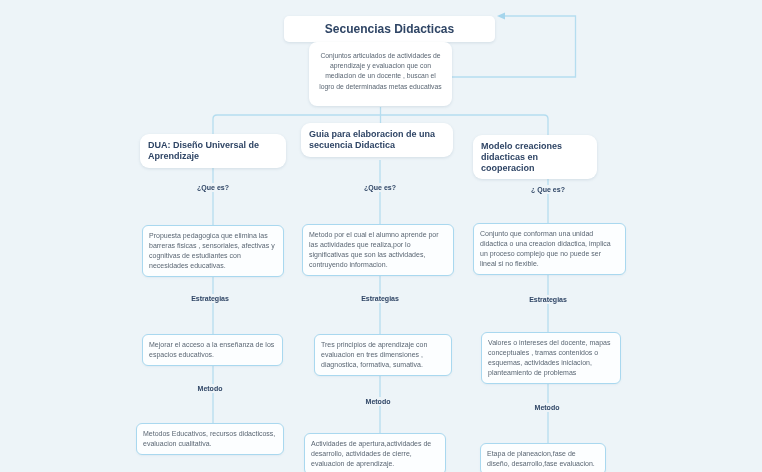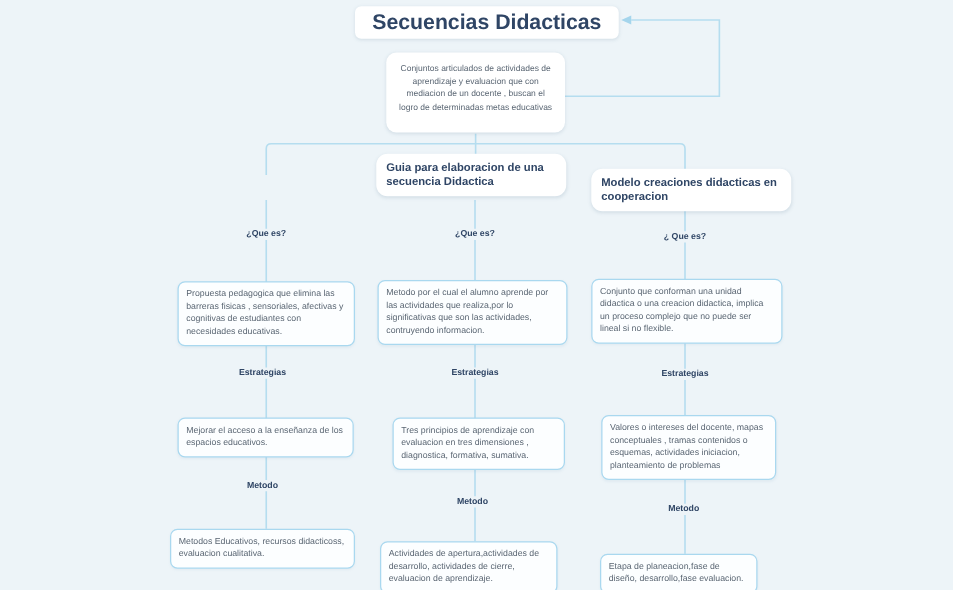--- a/index.html
+++ b/index.html
@@ -23,23 +23,23 @@
   .wire{stroke:var(--connector);stroke-width:1.3;fill:none;}
   .arrowhead{fill:#a5d5ec;}
   .card{
     position:absolute;z-index:1;
     background:var(--card);
     border-radius:9px;
     box-shadow:0 1px 3px rgba(90,120,150,0.18);
     color:var(--heading-text);
   }
   .title-card{
-    left:284px;top:5px;width:211px;height:26px;
+    left:284px;top:16px;width:211px;height:26px;
     display:flex;align-items:center;justify-content:center;
-    font-size:17px;font-weight:bold;border-radius:5px;
+    font-size:12px;font-weight:bold;border-radius:5px;
   }
   .note-card{
     left:309px;top:42px;width:143px;min-height:64px;
     padding:9px 9px;border-radius:8px;
     font-size:6.8px;line-height:1.5;text-align:center;
     color:var(--body-text);
   }
   .header-card{
     padding:6px 8px;font-size:9px;font-weight:bold;line-height:1.2;
   }
@@ -78,36 +78,37 @@
     <path class="wire" d="M213,160 V423"></path>
     <path class="wire" d="M380,160 V433"></path>
     <path class="wire" d="M548,162 V443"></path>
   </svg>
 
   <div class="card title-card">
     <span>Secuencias Didacticas</span>
   </div>
   <div class="card note-card">Conjuntos articulados de actividades de aprendizaje y evaluacion que con mediacion de un docente , buscan el logro de determinadas metas educativas</div>
 
+  <div class="card header-card" style="left:140px;top:134px;width:146px;">DUA: Diseño Universal de Aprendizaje</div>
   <div class="wire-label" style="left:213px;top:183px;">¿Que es?</div>
   <div class="outline-box" style="left:142px;top:225px;width:142px;">Propuesta pedagogica que elimina las barreras fisicas , sensoriales, afectivas y cognitivas  de estudiantes con necesidades educativas.</div>
   <div class="wire-label" style="left:210px;top:294px;">Estrategias</div>
   <div class="outline-box" style="left:142px;top:334px;width:141px;">Mejorar el acceso a la enseñanza de los espacios educativos.</div>
   <div class="wire-label" style="left:210px;top:384px;">Metodo</div>
   <div class="outline-box" style="left:136px;top:423px;width:148px;">Metodos Educativos, recursos didacticoss, evaluacion cualitativa.</div>
 
   <div class="card header-card" style="left:301px;top:123px;width:152px;">Guia para elaboracion de una secuencia Didactica</div>
   <div class="wire-label" style="left:380px;top:183px;">¿Que es?</div>
   <div class="outline-box" style="left:302px;top:224px;width:152px;">Metodo por el cual el alumno aprende por las actividades que realiza,por lo significativas que son las actividades, contruyendo informacion.</div>
   <div class="wire-label" style="left:380px;top:294px;">Estrategias</div>
   <div class="outline-box" style="left:314px;top:334px;width:138px;">Tres principios de aprendizaje con evaluacion en tres dimensiones , diagnostica, formativa, sumativa.</div>
   <div class="wire-label" style="left:378px;top:397px;">Metodo</div>
   <div class="outline-box" style="left:304px;top:433px;width:142px;">Actividades de apertura,actividades de desarrollo, actividades de cierre, evaluacion de aprendizaje.</div>
 
-  <div class="card header-card" style="left:473px;top:135px;width:160px;">Modelo creaciones didacticas en cooperacion</div>
+  <div class="card header-card" style="left:473px;top:135px;width:124px;">Modelo creaciones didacticas en cooperacion</div>
   <div class="wire-label" style="left:548px;top:185px;">¿ Que es?</div>
   <div class="outline-box" style="left:473px;top:223px;width:153px;">Conjunto que conforman una unidad didactica o una creacion didactica, implica un proceso complejo que no puede ser lineal si no flexible.</div>
   <div class="wire-label" style="left:548px;top:295px;">Estrategias</div>
   <div class="outline-box" style="left:481px;top:332px;width:140px;">Valores o intereses del docente, mapas conceptuales , tramas contenidos o esquemas, actividades iniciacion, planteamiento de problemas</div>
   <div class="wire-label" style="left:547px;top:403px;">Metodo</div>
   <div class="outline-box" style="left:480px;top:443px;width:126px;">Etapa de planeacion,fase de diseño, desarrollo,fase evaluacion.</div>
 
 </div>
 
 </body></html>

